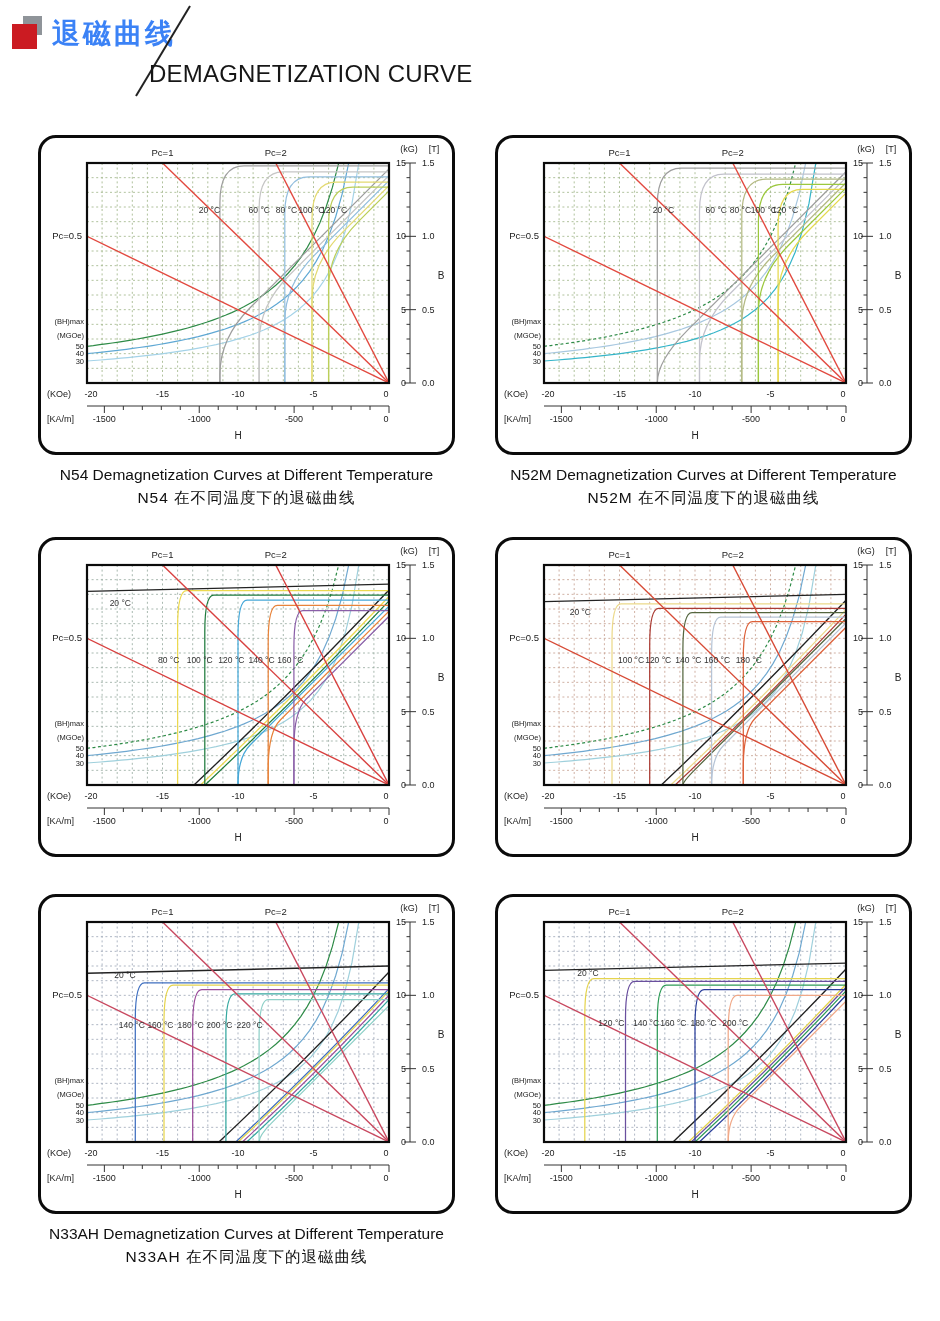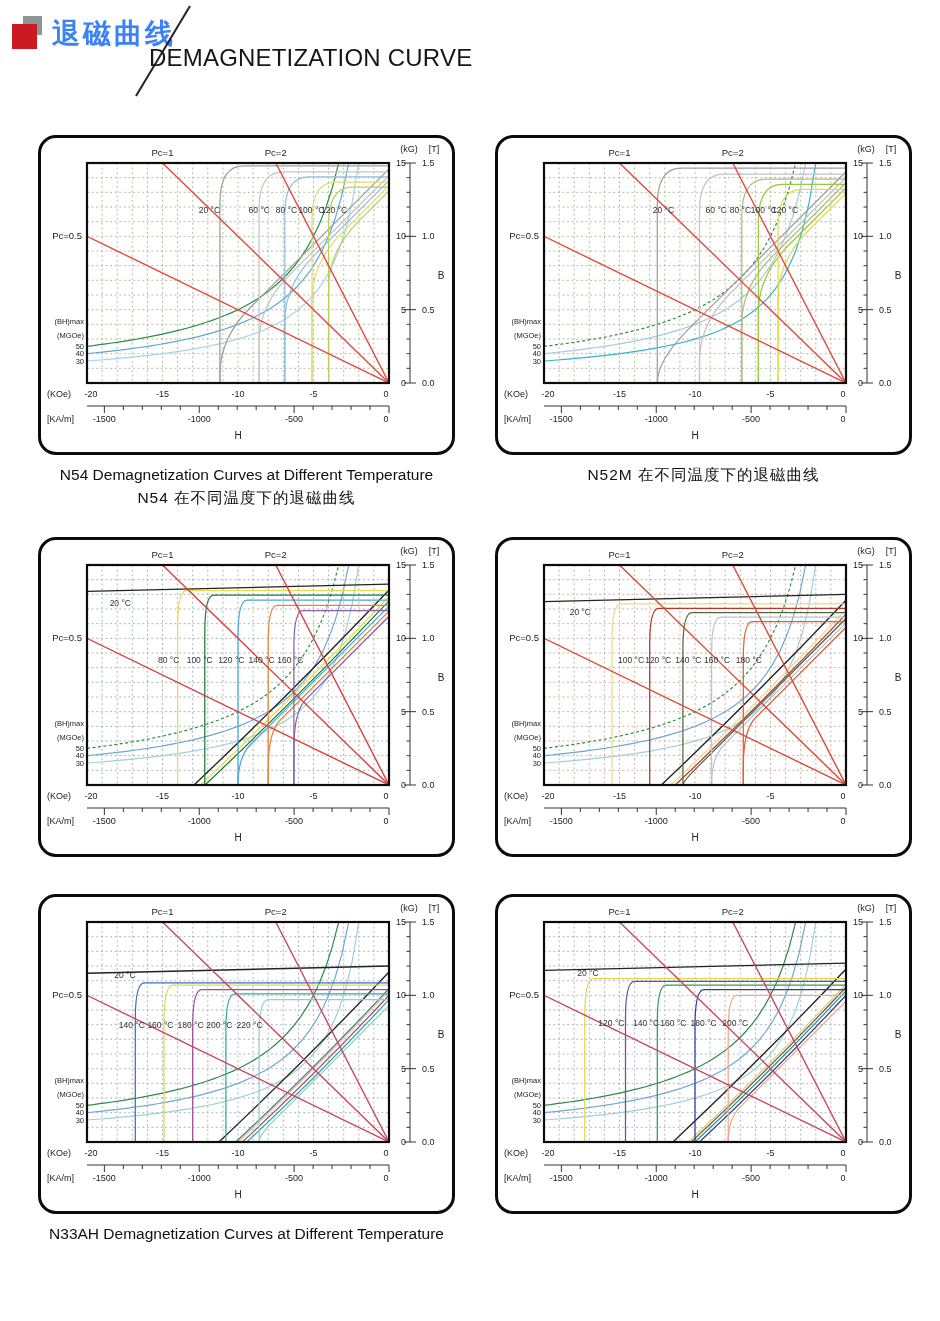--- a/index.html
+++ b/index.html
@@ -6,21 +6,21 @@
   body{
     width:940px;height:1321px;background:#ffffff;position:relative;
     font-family:"Liberation Sans","DejaVu Sans",sans-serif;color:#111;
     overflow:hidden;
   }
   .header{position:absolute;left:0;top:0;width:940px;height:115px;}
   .sq-gray{position:absolute;left:23px;top:16px;width:19px;height:19px;background:#8f9499;}
   .sq-red{position:absolute;left:12px;top:24px;width:25px;height:25px;background:#cb1b22;}
   .title-zh{position:absolute;left:52px;top:15px;font-size:28px;font-weight:bold;color:#3b82f6;letter-spacing:3px;white-space:nowrap;}
   .slash{position:absolute;left:118px;top:2px;}
-  .title-en{position:absolute;left:149px;top:44px;font-size:24px;color:#161616;letter-spacing:0.2px;white-space:nowrap;}
+  .title-en{position:absolute;left:149px;top:60px;font-size:24px;color:#161616;letter-spacing:0.2px;white-space:nowrap;}
   .grid{
     position:absolute;left:38px;top:135px;
     display:grid;grid-template-columns:417px 417px;column-gap:40px;row-gap:28px;
   }
   .cell{width:417px;}
   .card{
     width:417px;height:320px;border:3px solid #0b0b0b;border-radius:18px;
     box-sizing:border-box;background:#fff;overflow:hidden;
   }
   svg.chart{display:block;width:411px;height:314px;}
@@ -353,20 +353,21 @@
           <text x="345" y="284" font-size="9" text-anchor="middle" fill="#222">0</text>
           <text x="197" y="301" font-size="10" text-anchor="middle" fill="#222">H</text>
           <text x="154.72" y="74.86666666666667" font-size="8.5" text-anchor="start" fill="#333">20 °C</text>
           <text x="207.56999999999996" y="74.86666666666667" font-size="8.5" text-anchor="start" fill="#333">60 °C</text>
           <text x="231.73" y="74.86666666666667" font-size="8.5" text-anchor="start" fill="#333">80 °C</text>
           <text x="252.86999999999998" y="74.86666666666667" font-size="8.5" text-anchor="start" fill="#333">100 °C</text>
           <text x="274.01" y="74.86666666666667" font-size="8.5" text-anchor="start" fill="#333">120 °C</text>
         </svg>
     </div>
     <div class="caption">
+      <div class="en">N52M Demagnetization Curves at Different Temperature</div>
       <div class="zh">N52M 在不同温度下的退磁曲线</div>
     </div>
   </div>
   <div class="cell">
     <div class="card">
       <svg class="chart" viewBox="0 0 411 314">
           <defs>
             <clipPath id="cp2">
               <rect x="46" y="25" width="302" height="220"></rect>
             </clipPath>
@@ -845,20 +846,21 @@
           <text x="73.18" y="80.73333333333335" font-size="8.5" text-anchor="start" fill="#333">20 °C</text>
           <text x="77.71000000000002" y="130.6" font-size="8.5" text-anchor="start" fill="#333">140 °C</text>
           <text x="106.4" y="130.6" font-size="8.5" text-anchor="start" fill="#333">160 °C</text>
           <text x="136.6" y="130.6" font-size="8.5" text-anchor="start" fill="#333">180 °C</text>
           <text x="165.29000000000002" y="130.6" font-size="8.5" text-anchor="start" fill="#333">200 °C</text>
           <text x="195.49" y="130.6" font-size="8.5" text-anchor="start" fill="#333">220 °C</text>
         </svg>
     </div>
     <div class="caption">
       <div class="en">N33AH Demagnetization Curves at Different Temperature</div>
+      <div class="zh">N33AH 在不同温度下的退磁曲线</div>
     </div>
   </div>
   <div class="cell">
     <div class="card">
       <svg class="chart" viewBox="0 0 411 314">
           <defs>
             <clipPath id="cp5">
               <rect x="46" y="25" width="302" height="220"></rect>
             </clipPath>
           </defs>

